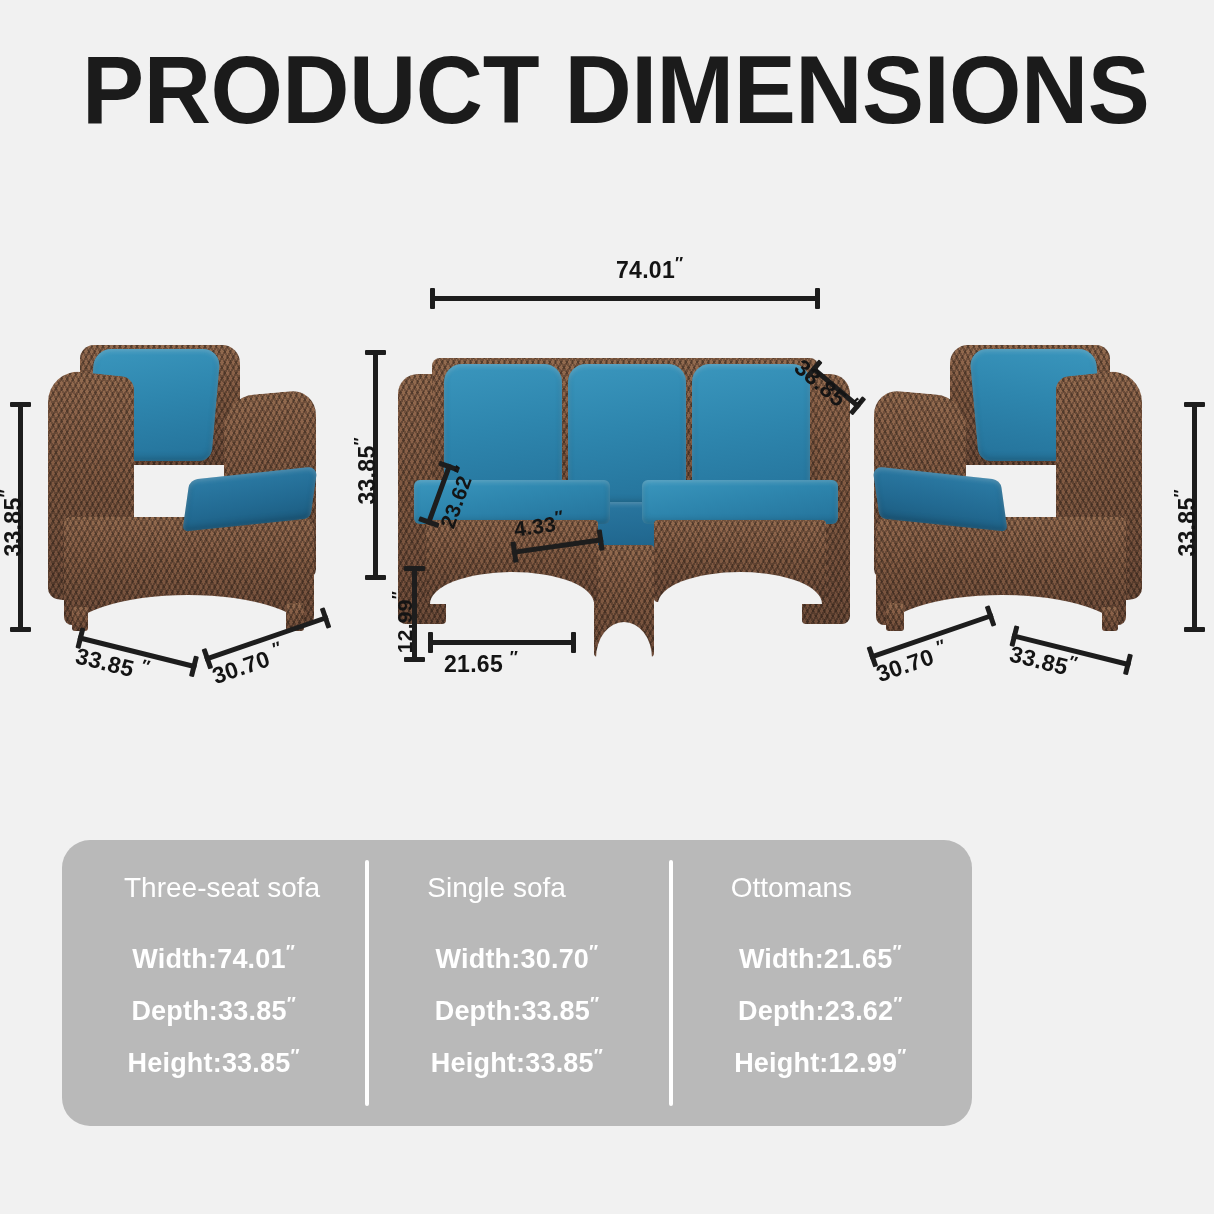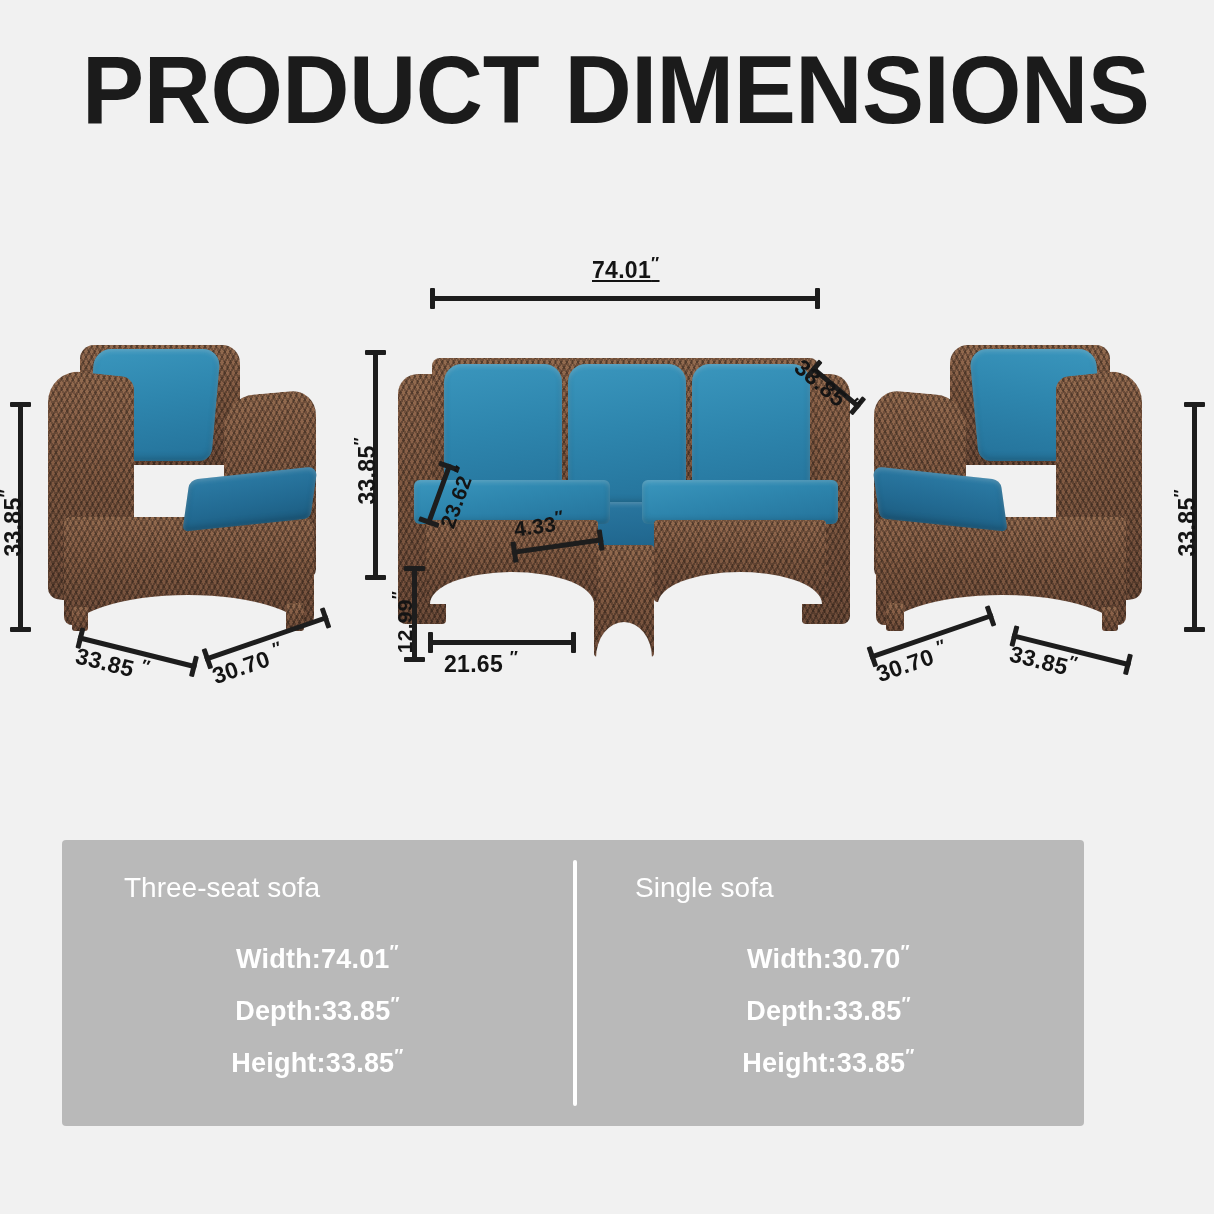--- a/index.html
+++ b/index.html
@@ -85,22 +85,22 @@
   .dimV::before{top:0;} .dimV::after{bottom:0;}
   .dimA{position:absolute;height:5px;background:#1d1d1d;border-radius:1px;transform-origin:left center;}
   .dimA::before,.dimA::after{content:"";position:absolute;top:-8px;width:5px;height:21px;background:#1d1d1d;border-radius:1px;}
   .dimA::before{left:0;} .dimA::after{right:0;}
 
   .dlabel{position:absolute;color:#141414;font-size:23px;font-weight:bold;white-space:nowrap;letter-spacing:.3px;}
   .dlabel .pr{font-size:17px;vertical-align:super;font-weight:bold;}
 
   
   .panel{
-    position:absolute;left:62px;top:840px;width:1022px;height:286px;
-    background:#b9b9b9;border-radius:4px;
+    position:absolute;left:62px;top:840px;width:910px;height:286px;
+    background:#b9b9b9;border-radius:28px;
     display:flex;align-items:stretch;
   }
   .pcol{flex:1;position:relative;display:flex;flex-direction:column;
     align-items:center;justify-content:flex-start;padding-top:32px;}
   .pcol + .pcol::before{content:"";position:absolute;left:0;top:20px;bottom:20px;width:4px;background:#ffffff;border-radius:2px;}
   .phead{color:#ffffff;font-size:28px;font-weight:normal;margin-bottom:28px;align-self:flex-start;margin-left:62px;}
   .prow{color:#ffffff;font-size:27px;font-weight:bold;margin:9px 0;letter-spacing:.2px;}
   .prow .pr{font-size:19px;vertical-align:super;}
 </style>
 </head>
@@ -161,21 +161,21 @@
       <div class="ott-skirt"></div>
     </div>
 
     <div class="ott o2">
       <div class="ott-cush cush"></div>
       <div class="ott-base wick"></div>
       <div class="ott-skirt"></div>
     </div>
 
     <div class="dimH" style="left:430px;top:66px;width:390px;"></div>
-    <div class="dlabel" style="left:592px;top:24px;text-decoration:underline;">
+    <div class="dlabel" style="left:616px;top:24px;">
       <span>74.01</span><span class="pr">″</span>
     </div>
 
     <div class="dimV" style="left:373px;top:120px;height:230px;"></div>
     <div class="dlabel" style="left:332px;top:226px;transform:rotate(-90deg);transform-origin:center center;">
       <span>33.85</span><span class="pr">″</span>
     </div>
 
     <div class="dimA" style="left:812px;top:135px;width:62px;transform:rotate(40deg);"></div>
     <div class="dlabel" style="left:808px;top:122px;transform:rotate(40deg);transform-origin:left top;">
@@ -254,16 +254,28 @@
         <span>Width:</span><span>30.70</span><span class="pr">″</span>
       </div>
       <div class="prow">
         <span>Depth:</span><span>33.85</span><span class="pr">″</span>
       </div>
       <div class="prow">
         <span>Height:</span><span>33.85</span><span class="pr">″</span>
       </div>
     </div>
 
+    <div class="pcol">
+      <div class="phead">Ottomans</div>
+      <div class="prow">
+        <span>Width:</span><span>21.65</span><span class="pr">″</span>
+      </div>
+      <div class="prow">
+        <span>Depth:</span><span>23.62</span><span class="pr">″</span>
+      </div>
+      <div class="prow">
+        <span>Height:</span><span>12.99</span><span class="pr">″</span>
+      </div>
+    </div>
 
   </div>
 
 </div>
 
 </body></html>

